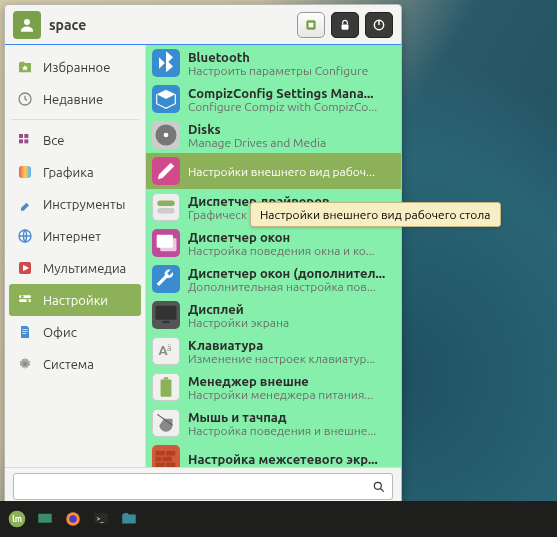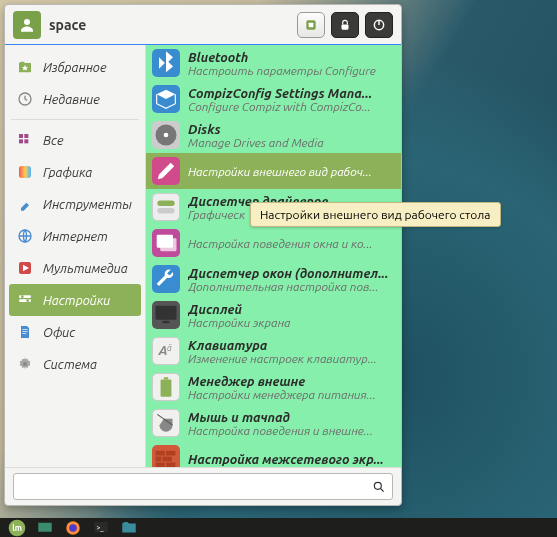--- a/index.html
+++ b/index.html
@@ -20,21 +20,21 @@
   }
   .avatar svg { width: 18px; height: 18px; fill: #fff; }
   .username { font-weight: bold; font-size: 14px; color: #3a3a38; flex: 1; }
   .hdr-btn {
     width: 28px; height: 26px; margin-left: 6px; border: 1px solid #999;
     border-radius: 5px; background: linear-gradient(#fdfdfd,#e6e6e4);
     display: flex; align-items: center; justify-content: center; cursor: pointer;
   }
   .hdr-btn.dark { background: #3a3a38; border-color: #222; }
   .hdr-btn svg { width: 14px; height: 14px; }
-  .menu-body { flex: 1; display: flex; overflow: hidden; font-style: italic; }
+  .menu-body { flex: 1; display: flex; overflow: hidden; }
   .sidebar { width: 140px; padding: 6px 4px; background: #f4f4f2; }
   .sbi {
     display: flex; align-items: center; height: 32px; padding: 0 6px;
     border-radius: 3px; cursor: pointer; font-size: 13px; color: #3a3a38;
   }
   .sbi.sel { background: #8cb158; color: #fff; }
   .sbi .ic { width: 20px; height: 20px; margin-right: 8px; display: flex; align-items: center; justify-content: center; border-radius: 3px; }
   .sbi .ic svg { width: 16px; height: 16px; }
   .sep { height: 1px; background: #dcdcd8; margin: 4px 2px; }
   .list {
@@ -63,21 +63,21 @@
   }
   .search-box input { flex:1; border:none; outline:none; font-size:13px; background:transparent; }
   .search-box svg { width:14px; height:14px; fill:#555; }
   .tooltip {
     position: absolute; top: 202px; left: 250px;
     background: #f7efc3; border: 1px solid #c0b880; border-radius: 3px;
     padding: 5px 9px; font-size: 12px; color: #000000; box-shadow: 0 1px 3px rgba(0,0,0,0.2);
     white-space: nowrap;
   }
   .taskbar {
-    position: absolute; bottom: 0; left: 0; width: 100%; height: 19px;
+    position: absolute; bottom: 0; left: 0; width: 100%; height: 36px;
     background: #1e1e1c; display: flex; align-items: center; padding: 0 4px;
   }
   .tb-ic {
     width: 26px; height: 24px; margin-right: 2px; display:flex; align-items:center; justify-content:center;
     cursor: pointer; border-radius:2px;
   }
 </style>
 </head>
 <body>
 
@@ -278,20 +278,21 @@
           </div>
       </div>
       <div class="li">
         <div class="app-ic" style="background:#c04a9c">
             <svg viewBox="0 0 24 24" fill="#fff">
               <rect x="4" y="5" width="14" height="11" rx="1"></rect>
               <rect x="7" y="8" width="14" height="11" rx="1" fill="#fff" opacity="0.7"></rect>
             </svg>
           </div>
         <div class="txt">
+            <div class="t">Диспетчер окон</div>
             <div class="d">Настройка поведения окна и ко...</div>
           </div>
       </div>
       <div class="li">
         <div class="app-ic" style="background:#3a8cd0">
             <svg viewBox="0 0 24 24" fill="#fff">
               <path d="M18 6a4 4 0 01-5 5L6 18l-2-2 7-7a4 4 0 015-5l-3 3 2 2 3-3z"></path>
             </svg>
           </div>
         <div class="txt">

